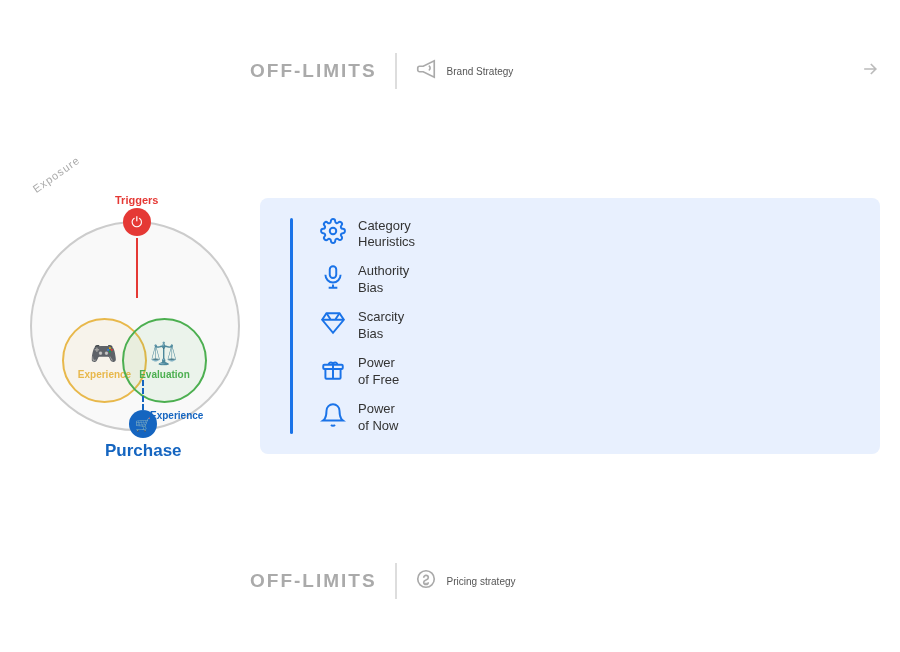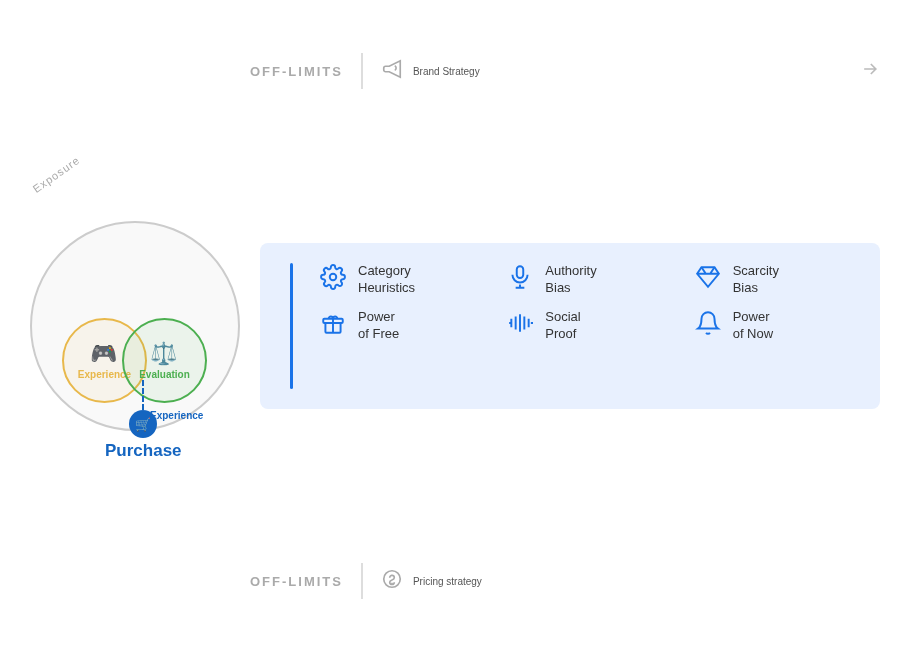--- a/index.html
+++ b/index.html
@@ -22,21 +22,21 @@
     }
     
     .off-limits-top {
       display: flex;
       align-items: center;
       padding: 10px 0 10px 230px;
       height: 70px;
     }
     .off-limits-label {
       color: #aaa;
-      font-size: 13px;
+      font-size: 19px;
       font-weight: 600;
       letter-spacing: 2px;
       margin-right: 18px;
     }
     .divider-v {
       width: 2px;
       height: 36px;
       background: #ddd;
       margin-right: 18px;
     }
@@ -232,21 +232,21 @@
     .playable-label {
       font-size: 20px;
       font-weight: 700;
       color: #1a1a1a;
       letter-spacing: 2px;
       margin-right: 30px;
       white-space: nowrap;
     }
     .playable-grid {
       display: grid;
-      grid-template-columns: 1fr 1fr 1fr;
+      grid-template-columns: 1fr;
       grid-template-rows: 1fr 1fr 1fr;
       gap: 12px 20px;
       flex: 1;
     }
     .playable-item {
       display: flex;
       align-items: center;
       gap: 10px;
     }
     .playable-item-icon {
@@ -303,20 +303,25 @@
         </div>
 
         <div class="inner-evaluation">
           <span class="circle-icon">⚖️</span>
           <span class="circle-label evaluation-label">Evaluation</span>
         </div>
       </div>
 
       <span class="exposure-label">Exposure</span>
 
+      <div class="triggers-group">
+        <span class="triggers-text">Triggers</span>
+        <div class="triggers-icon">⏻</div>
+        <div class="triggers-line"></div>
+      </div>
 
       <div class="purchase-group">
         <div class="purchase-line-v"></div>
         <div class="purchase-icon">🛒</div>
         <span class="purchase-text">Purchase</span>
       </div>
 
       <span class="experience-label">Experience</span>
     </div>
 
@@ -358,28 +363,20 @@
           <span class="playable-item-icon">
             <svg width="26" height="26" viewBox="0 0 24 24" fill="none" stroke="#1a73e8" stroke-width="1.8">
               <rect x="3" y="8" width="18" height="4" rx="1"></rect>
               <rect x="5" y="12" width="14" height="9" rx="1"></rect>
               <path d="M12 8v13M8 8a2 2 0 114 0M16 8a2 2 0 00-4 0"></path>
             </svg>
           </span>
           <span class="playable-item-text">Power<br>of Free</span>
         </div>
 
-        <div class="playable-item">
-          <span class="playable-item-icon">
-            <svg width="26" height="26" viewBox="0 0 24 24" fill="none" stroke="#1a73e8" stroke-width="1.8">
-              <path d="M2 12h2M4 8v8M8 6v12M12 4v16M16 6v12M20 8v8M22 12h2"></path>
-            </svg>
-          </span>
-          <span class="playable-item-text">Social<br>Proof</span>
-        </div>
 
         <div class="playable-item">
           <span class="playable-item-icon">
             <svg width="26" height="26" viewBox="0 0 24 24" fill="none" stroke="#1a73e8" stroke-width="1.8">
               <path d="M18 8A6 6 0 006 8c0 7-3 9-3 9h18s-3-2-3-9M13.73 21a2 2 0 01-3.46 0"></path>
             </svg>
           </span>
           <span class="playable-item-text">Power<br>of Now</span>
         </div>
 

